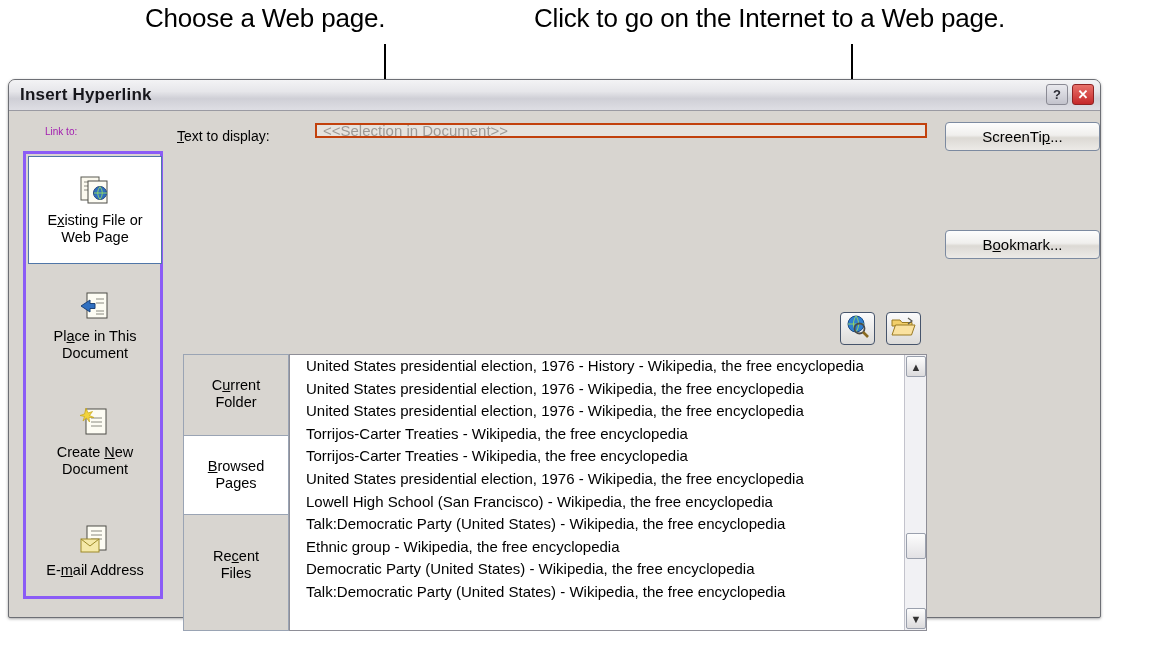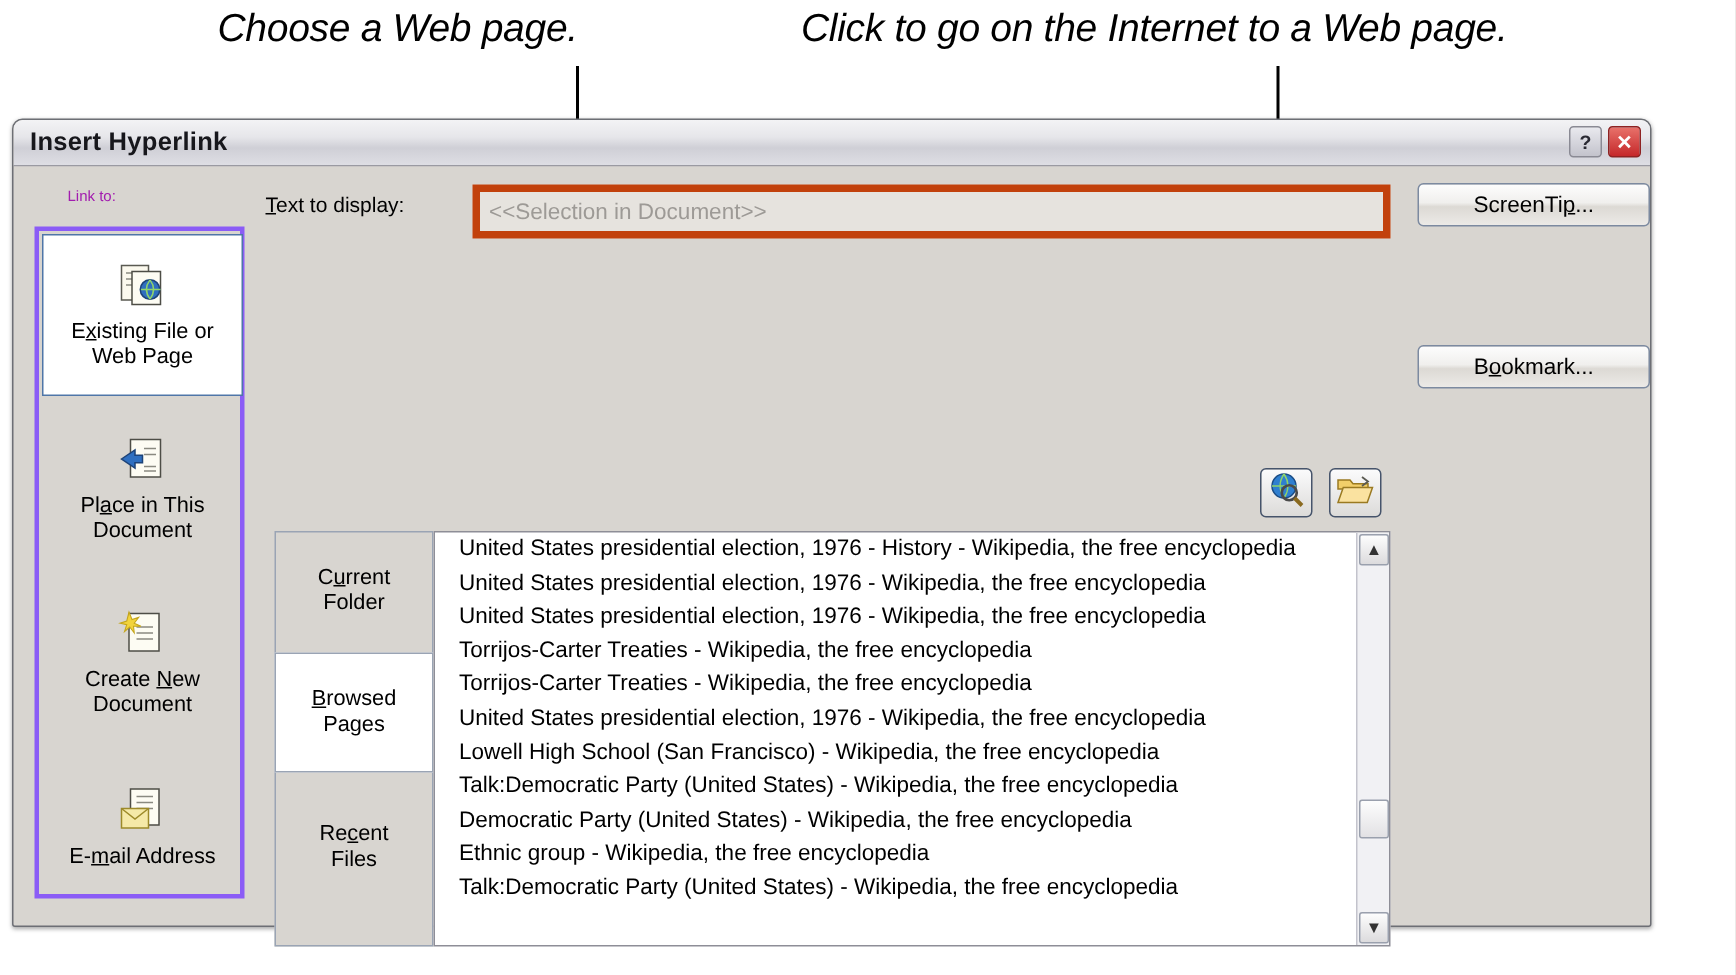--- a/index.html
+++ b/index.html
@@ -8,21 +8,20 @@
     font-family:"Liberation Sans", sans-serif;
     overflow:hidden;position:relative;
   }
 
   
   .callout{
     position:absolute;
     font-family:"Liberation Sans", sans-serif;
     font-size:26px;color:#000;white-space:nowrap;
     letter-spacing:-0.2px;
-    font-style:italic;
   }
   #callout-left{left:145px;top:3px;}
   #callout-right{left:534px;top:3px;}
   .leader{position:absolute;width:2px;background:#000;}
   #leader-left{left:384px;top:44px;height:205px;}
   #leader-right{left:851px;top:44px;height:155px;}
 
   
   #dialog{
     position:absolute;left:8px;top:79px;width:1093px;height:539px;
@@ -79,22 +78,22 @@
     background:#ffffff;border:1px solid #4f76a8;
   }
   .linkto-label{
     font-size:14.5px;color:#000;text-align:center;line-height:1.15;
   }
   .ico{display:block;}
 
   
   #ttd-label{position:absolute;left:168px;top:17px;font-size:14px;color:#000;}
   #ttd-input{
-    position:absolute;left:306px;top:12px;width:612px;height:36px;
-    background:#e6e3de;border:5px solid #c2410c;box-sizing:border-box;
+    position:absolute;left:306px;top:12px;width:612px;height:15px;
+    background:#e6e3de;border:2px solid #c2410c;box-sizing:border-box;
     display:flex;align-items:center;padding-left:6px;
     font-size:15px;color:#9d9a96;
   }
   #screentip-btn{
     position:absolute;left:936px;top:11px;width:155px;height:29px;
   }
   #bookmark-btn{
     position:absolute;left:936px;top:119px;width:155px;height:29px;
   }
   .xpbtn{
@@ -287,22 +286,22 @@
     <div id="listbox">
       <div id="listitems">
         <div class="listrow">United States presidential election, 1976 - History - Wikipedia, the free encyclopedia</div>
         <div class="listrow">United States presidential election, 1976 - Wikipedia, the free encyclopedia</div>
         <div class="listrow">United States presidential election, 1976 - Wikipedia, the free encyclopedia</div>
         <div class="listrow">Torrijos-Carter Treaties - Wikipedia, the free encyclopedia</div>
         <div class="listrow">Torrijos-Carter Treaties - Wikipedia, the free encyclopedia</div>
         <div class="listrow">United States presidential election, 1976 - Wikipedia, the free encyclopedia</div>
         <div class="listrow">Lowell High School (San Francisco) - Wikipedia, the free encyclopedia</div>
         <div class="listrow">Talk:Democratic Party (United States) - Wikipedia, the free encyclopedia</div>
+        <div class="listrow">Ethnic group - Wikipedia, the free encyclopedia</div>
         <div class="listrow">Democratic Party (United States) - Wikipedia, the free encyclopedia</div>
-        <div class="listrow">Ethnic group - Wikipedia, the free encyclopedia</div>
         <div class="listrow">Talk:Democratic Party (United States) - Wikipedia, the free encyclopedia</div>
       </div>
       <div id="scrollbar">
         <div class="sb-arrow" id="sb-up">▲</div>
         <div id="sb-thumb"></div>
         <div class="sb-arrow" id="sb-down">▼</div>
       </div>
     </div>
 
   </div>

